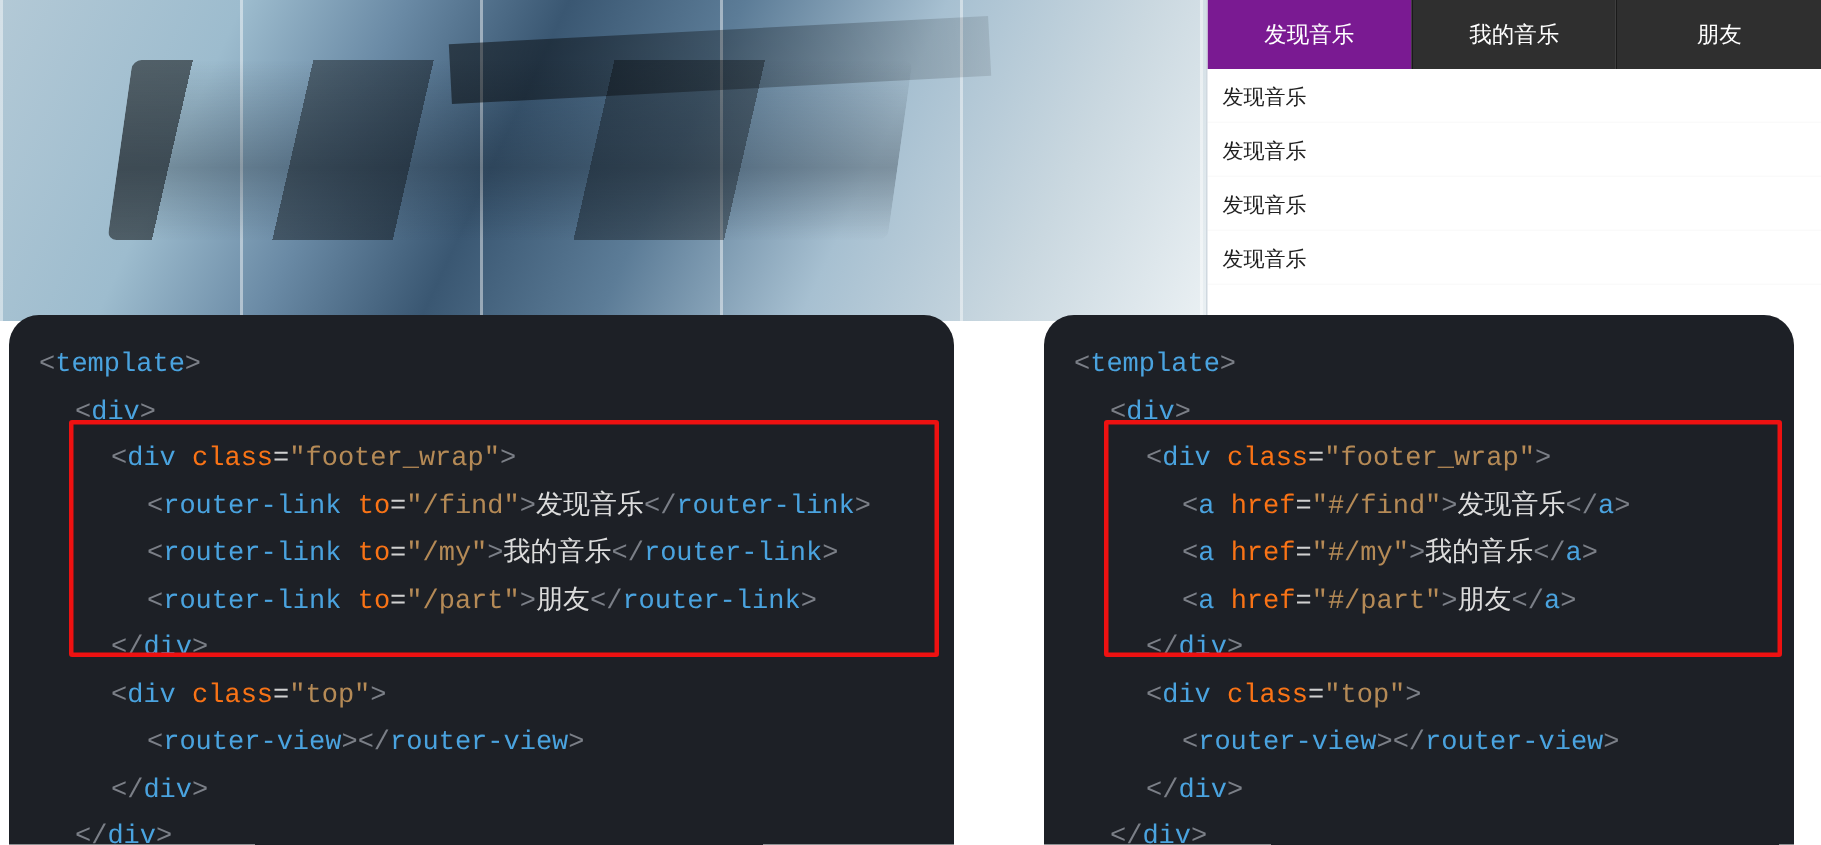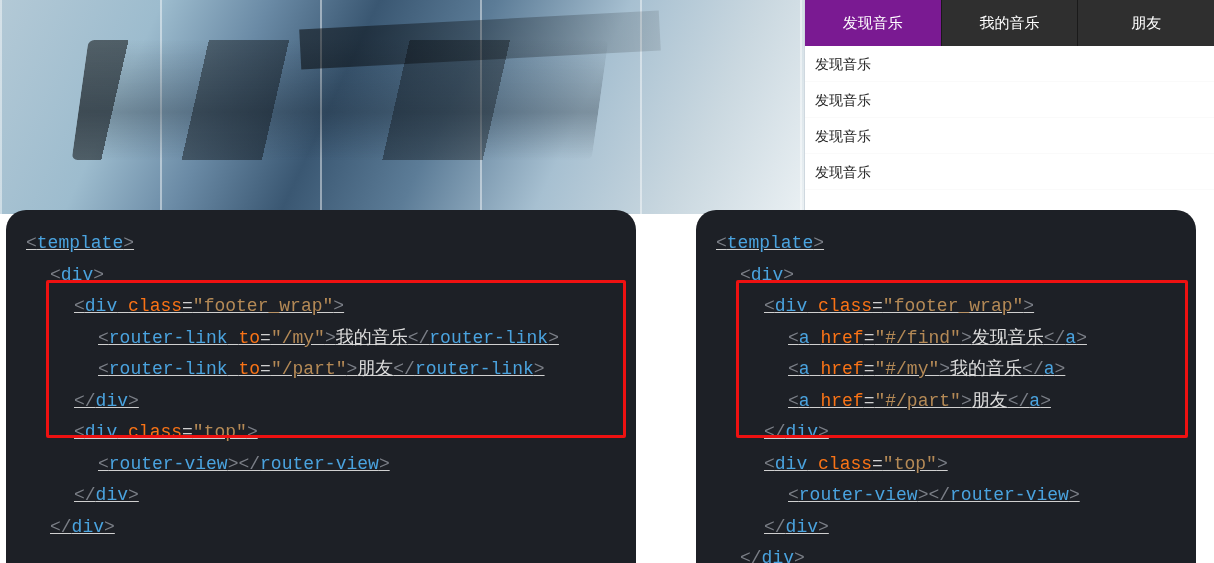--- a/index.html
+++ b/index.html
@@ -48,21 +48,21 @@
   .ind1 { padding-left: 24px; }
   .ind2 { padding-left: 48px; }
   .ind3 { padding-left: 72px; }
 
   .p   { color:#7b7f87; }   
   .tag { color:#4aa3df; }   
   .attr{ color:#f97316; }   
   .eq  { color:#d0d0d0; }
   .str { color:#b58a56; }   
   .txt { color:#dcdcdc; }   
-  .line { white-space: pre; text-decoration: underline; }
+  .line { white-space: pre; }
 </style>
 </head>
 <body>
 
 <div class="top-row">
   <div class="illustration"></div>
 
   <div class="ui-preview">
     <div class="tabs">
       <div class="tab active">发现音乐</div>
@@ -79,20 +79,21 @@
 </div>
 
 <div class="bottom-row">
 
   <div class="code-card left">
     <div class="hlbox"></div>
 
     <div class="line"><span class="p">&lt;</span><span class="tag">template</span><span class="p">&gt;</span></div>
     <div class="line ind1"><span class="p">&lt;</span><span class="tag">div</span><span class="p">&gt;</span></div>
     <div class="line ind2"><span class="p">&lt;</span><span class="tag">div</span> <span class="attr">class</span><span class="eq">=</span><span class="str">"footer_wrap"</span><span class="p">&gt;</span></div>
+    <div class="line ind3"><span class="p">&lt;</span><span class="tag">router-link</span> <span class="attr">to</span><span class="eq">=</span><span class="str">"/find"</span><span class="p">&gt;</span><span class="txt">发现音乐</span><span class="p">&lt;/</span><span class="tag">router-link</span><span class="p">&gt;</span></div>
     <div class="line ind3"><span class="p">&lt;</span><span class="tag">router-link</span> <span class="attr">to</span><span class="eq">=</span><span class="str">"/my"</span><span class="p">&gt;</span><span class="txt">我的音乐</span><span class="p">&lt;/</span><span class="tag">router-link</span><span class="p">&gt;</span></div>
     <div class="line ind3"><span class="p">&lt;</span><span class="tag">router-link</span> <span class="attr">to</span><span class="eq">=</span><span class="str">"/part"</span><span class="p">&gt;</span><span class="txt">朋友</span><span class="p">&lt;/</span><span class="tag">router-link</span><span class="p">&gt;</span></div>
     <div class="line ind2"><span class="p">&lt;/</span><span class="tag">div</span><span class="p">&gt;</span></div>
     <div class="line ind2"><span class="p">&lt;</span><span class="tag">div</span> <span class="attr">class</span><span class="eq">=</span><span class="str">"top"</span><span class="p">&gt;</span></div>
     <div class="line ind3"><span class="p">&lt;</span><span class="tag">router-view</span><span class="p">&gt;&lt;/</span><span class="tag">router-view</span><span class="p">&gt;</span></div>
     <div class="line ind2"><span class="p">&lt;/</span><span class="tag">div</span><span class="p">&gt;</span></div>
     <div class="line ind1"><span class="p">&lt;/</span><span class="tag">div</span><span class="p">&gt;</span></div>
 
   </div>
 

